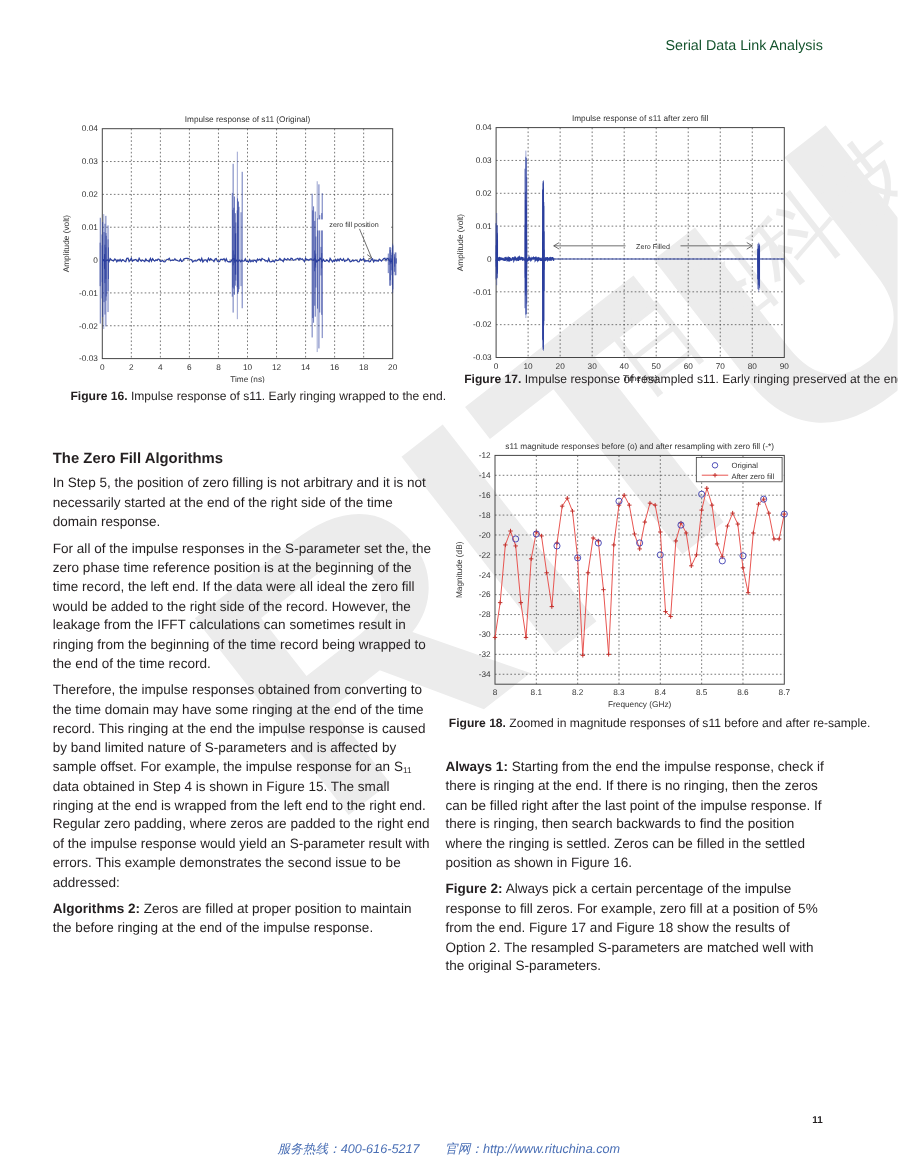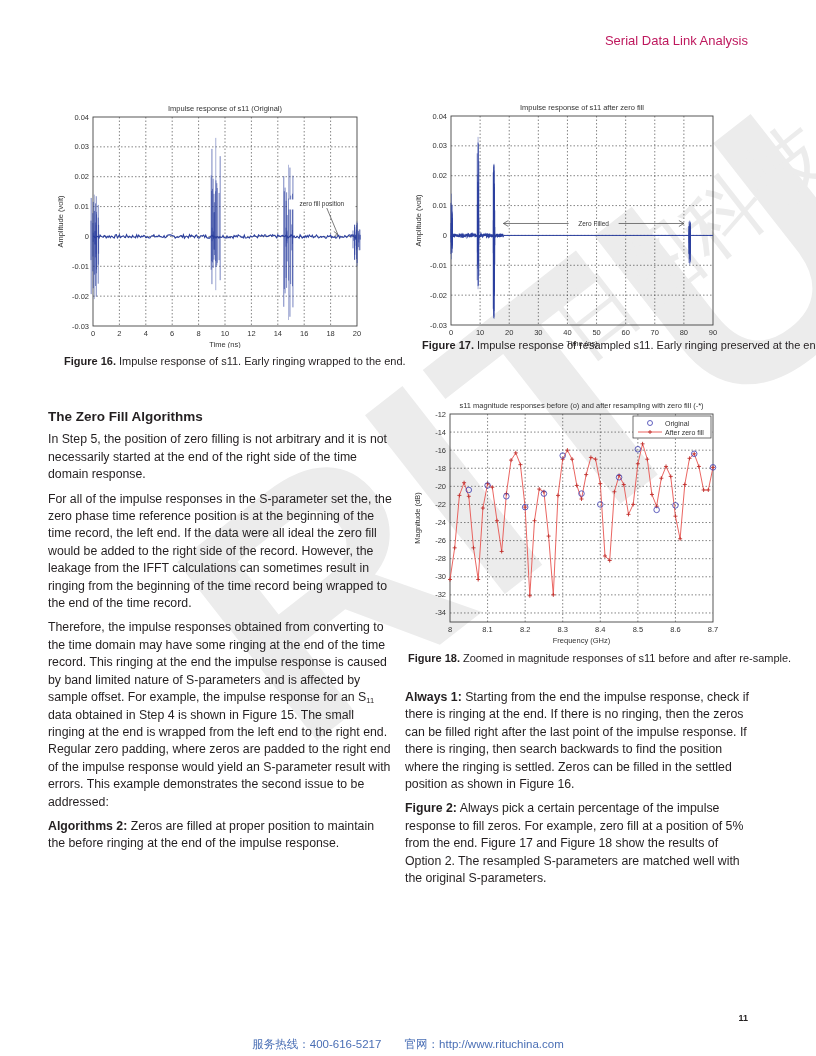--- a/index.html
+++ b/index.html
@@ -1,31 +1,31 @@
 <!DOCTYPE html>
 <html><head>
 <meta charset="utf-8">
 <style>
   html, body { margin:0; padding:0; }
   body { width:816px; height:1056px; position:relative; background:#ffffff; overflow:hidden;
          font-family:"Liberation Sans", sans-serif; color:#231f20; }
   .watermark { position:absolute; left:0; top:0; width:816px; height:1056px; pointer-events:none; z-index:0; }
-  .header-title { position:absolute; right:68px; top:33px; font-size:13px; color:#be185d; z-index:2; }
+  .header-title { position:absolute; right:68px; top:33px; font-size:13px; color:#14532d; z-index:2; }
   .fig { position:absolute; z-index:2; }
   .fig svg { display:block; }
   .caption { position:absolute; font-size:11px; color:#231f20; z-index:2; white-space:nowrap;padding-left:16px; }
   .caption b { font-weight:bold; }
   .col { position:absolute; z-index:2; font-size:12.3px; line-height:17.4px; color:#231f20; }
   .col p { margin:0 0 7px 0; }
   .col h2 { margin:16px 0 6px 0; font-size:13.5px; font-weight:bold; color:#231f20; }
   .col b { font-weight:bold; }
   .col sub { font-size:7.5px; vertical-align:-2px; line-height:0; }
   .page-num { position:absolute; right:68px; top:1013px; font-size:9px; font-weight:bold; z-index:2; }
   .footer { position:absolute; left:0; width:816px; top:1037px; text-align:center; font-size:11.5px; color:#4a6fb5; z-index:2; }
-  .footer span { margin:0 10px; }
+  .footer span { margin:0 10px;font-style:italic; }
 </style>
 </head>
 <body>
 
 <svg class="watermark" viewBox="0 0 816 1056">
   <g fill="#ececec" transform="rotate(-38 420 470)">
     <text x="150" y="620" font-size="330" font-weight="bold" font-family="Liberation Sans, sans-serif">RITU</text>
   </g>
   <g fill="none" stroke="#ececec" stroke-width="6" transform="rotate(-38 640 240)">
     <text x="520" y="300" font-size="80" fill="#ececec" stroke="none" font-family="DejaVu Sans, sans-serif">日图科技</text>

